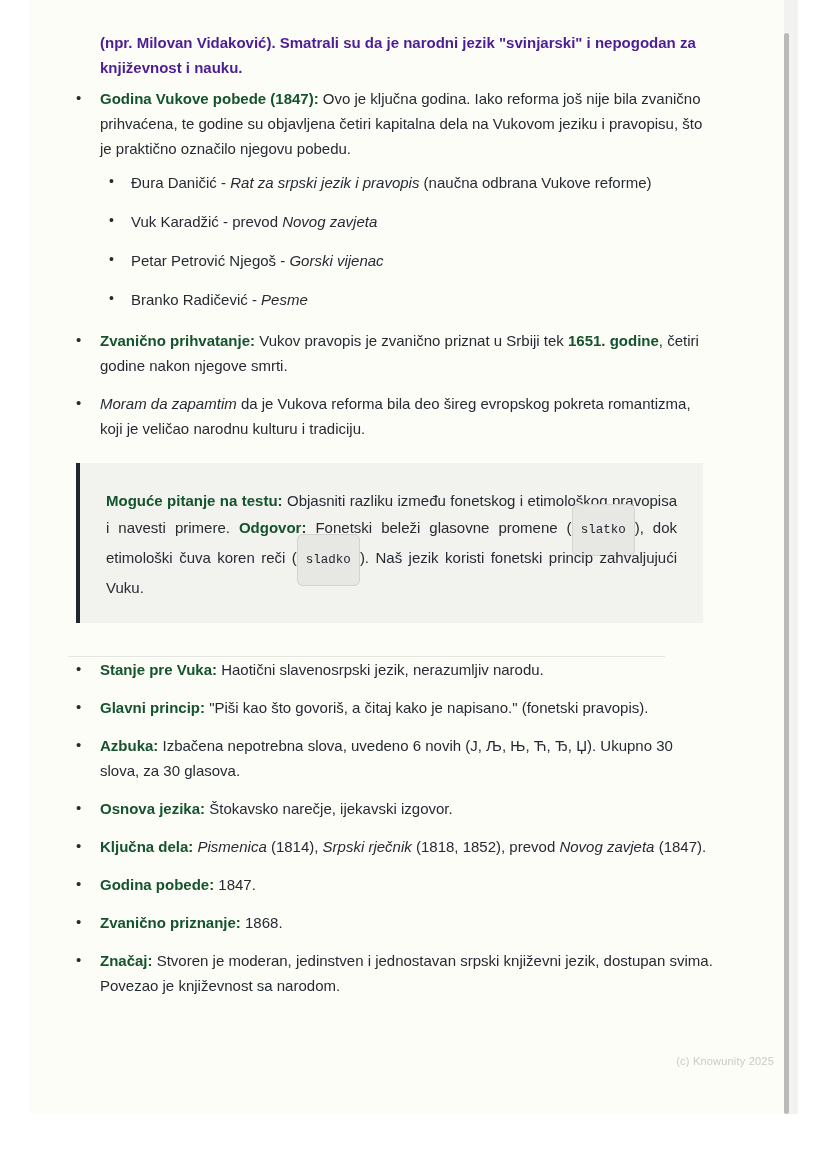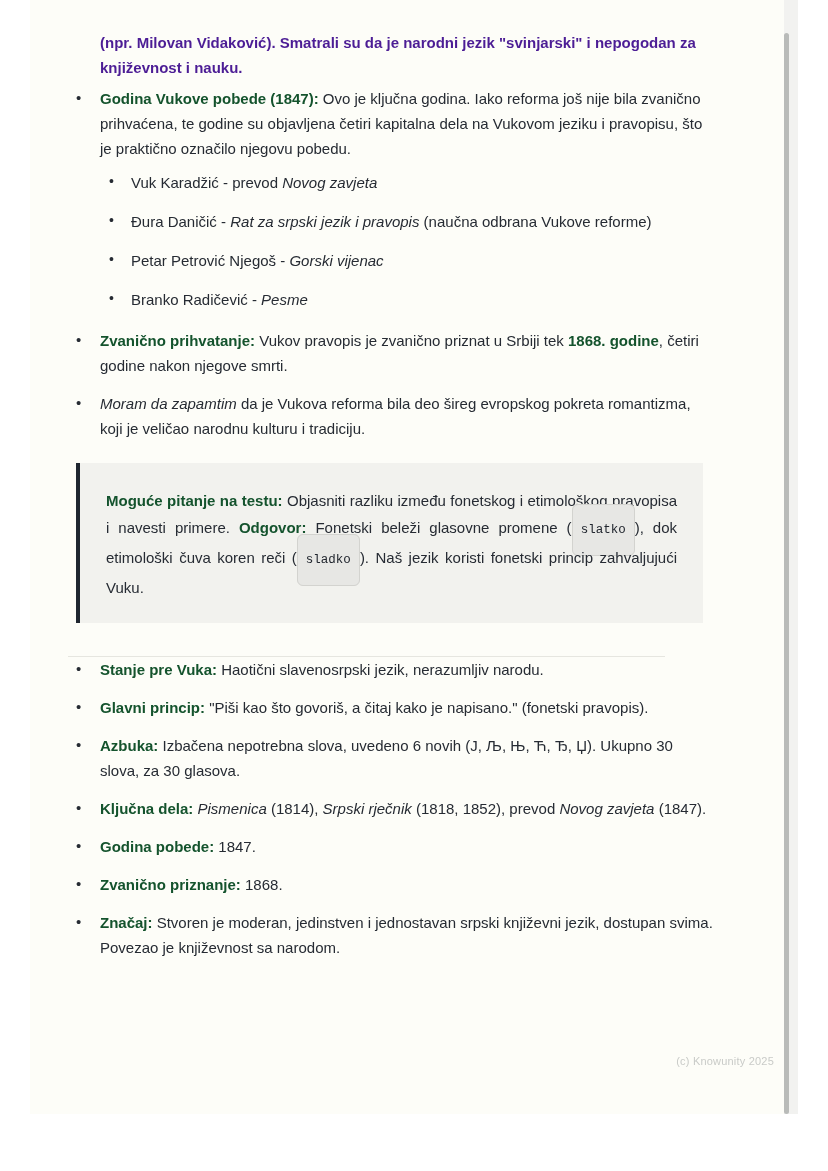--- a/index.html
+++ b/index.html
@@ -181,36 +181,36 @@
 
       <p class="para">(npr. Milovan Vidaković). Smatrali su da je narodni jezik "svinjarski" i nepogodan za književnost i nauku.</p>
 
       <ul class="l1">
 
         <li>
           <b>Godina Vukove pobede (1847):</b><span> Ovo je ključna godina. Iako reforma još nije bila zvanično prihvaćena, te godine su objavljena četiri kapitalna dela na Vukovom jeziku i pravopisu, što je praktično označilo njegovu pobedu.</span>
 
           <ul class="l2">
             <li>
+              <span>Đura Daničić - </span><i>Rat za srpski jezik i pravopis</i><span> (naučna odbrana Vukove reforme)</span>
+            </li>
+            <li>
               <span>Vuk Karadžić - prevod </span><i>Novog zavjeta</i><span></span>
             </li>
             <li>
-              <span>Đura Daničić - </span><i>Rat za srpski jezik i pravopis</i><span> (naučna odbrana Vukove reforme)</span>
-            </li>
-            <li>
               <span>Petar Petrović Njegoš - </span><i>Gorski vijenac</i><span></span>
             </li>
             <li>
               <span>Branko Radičević - </span><i>Pesme</i><span></span>
             </li>
           </ul>
         </li>
 
         <li>
-          <b>Zvanično prihvatanje:</b><span> Vukov pravopis je zvanično priznat u Srbiji tek </span><b>1868. godine</b><span>, četiri godine nakon njegove smrti.</span>
+          <b>Zvanično prihvatanje:</b><span> Vukov pravopis je zvanično priznat u Srbiji tek </span><b>1651. godine</b><span>, četiri godine nakon njegove smrti.</span>
         </li>
 
         <li>
           <i>Moram da zapamtim</i><span> da je Vukova reforma bila deo šireg evropskog pokreta romantizma, koji je veličao narodnu kulturu i tradiciju.</span>
         </li>
 
       </ul>
 
       <div class="callout">
         <b>Moguće pitanje na testu:</b><span> Objasniti razliku između fonetskog i etimološkog pravopisa i navesti primere. </span><b>Odgovor:</b><span> Fonetski beleži glasovne promene (</span><code class="chip">slatko</code><span>), dok etimološki čuva koren reči (</span><code class="chip">sladko</code><span>). Naš jezik koristi fonetski princip zahvaljujući Vuku.</span>
@@ -223,20 +223,23 @@
         <li>
           <b>Stanje pre Vuka:</b><span> Haotični slavenosrpski jezik, nerazumljiv narodu.</span>
         </li>
         <li>
           <b>Glavni princip:</b><span> "Piši kao što govoriš, a čitaj kako je napisano." (fonetski pravopis).</span>
         </li>
         <li>
           <b>Azbuka:</b><span> Izbačena nepotrebna slova, uvedeno 6 novih (J, Љ, Њ, Ћ, Ђ, Џ). Ukupno 30 slova, za 30 glasova.</span>
         </li>
         <li>
+          <b>Osnova jezika:</b><span> Štokavsko narečje, ijekavski izgovor.</span>
+        </li>
+        <li>
           <b>Ključna dela:</b> <i>Pismenica</i><span> (1814), </span><i>Srpski rječnik</i><span> (1818, 1852), prevod </span><i>Novog zavjeta</i><span> (1847).</span>
         </li>
         <li>
           <b>Godina pobede:</b><span> 1847.</span>
         </li>
         <li>
           <b>Zvanično priznanje:</b><span> 1868.</span>
         </li>
         <li>
           <b>Značaj:</b><span> Stvoren je moderan, jedinstven i jednostavan srpski književni jezik, dostupan svima. Povezao je književnost sa narodom.</span>

